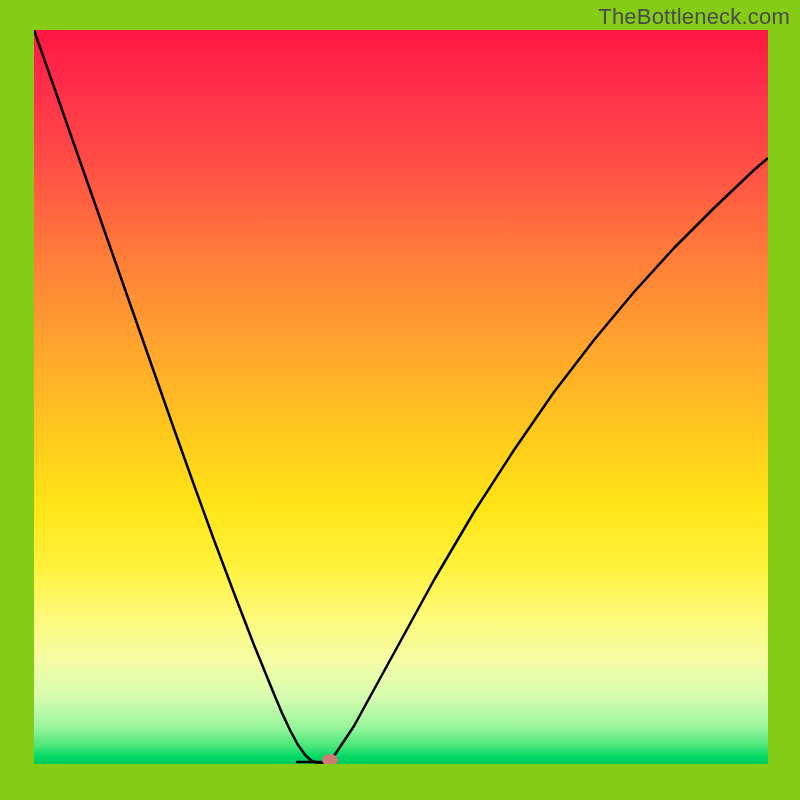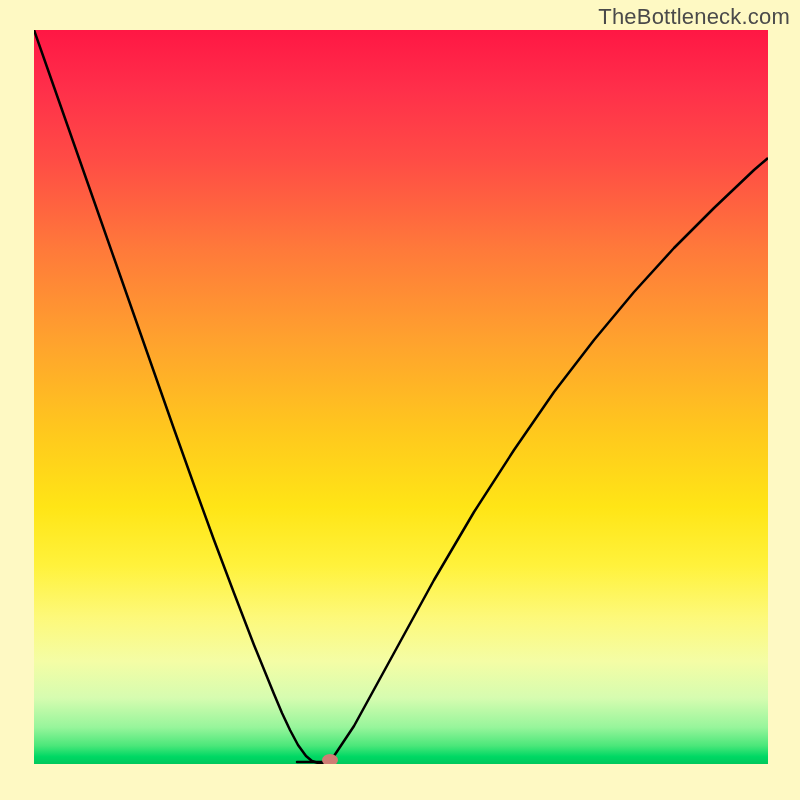--- a/index.html
+++ b/index.html
@@ -8,21 +8,21 @@
     width: 800px;
     height: 800px;
     background: #000;
     overflow: hidden;
     font-family: Arial, Helvetica, sans-serif;
   }
   .outer {
     position: relative;
     width: 800px;
     height: 800px;
-    background: #fef9c3;
+    background: #84cc16;
   }
   .watermark {
     position: absolute;
     top: 4px;
     right: 10px;
     color: #4a4a4a;
     font-size: 22px;
     font-weight: 500;
     letter-spacing: 0.2px;
     z-index: 10;

